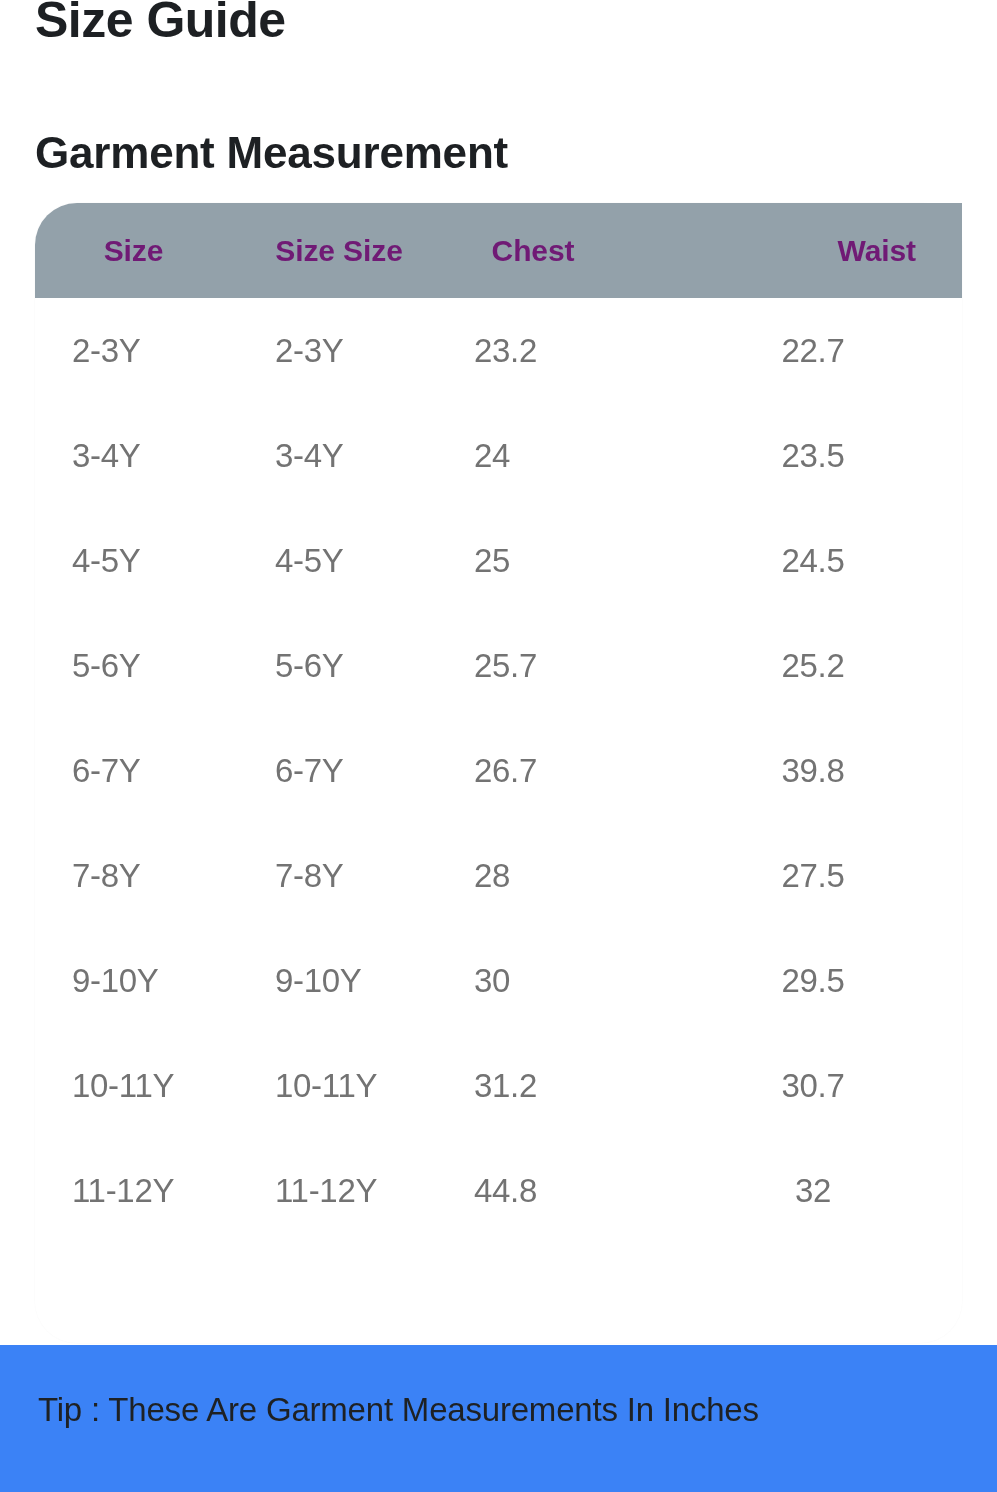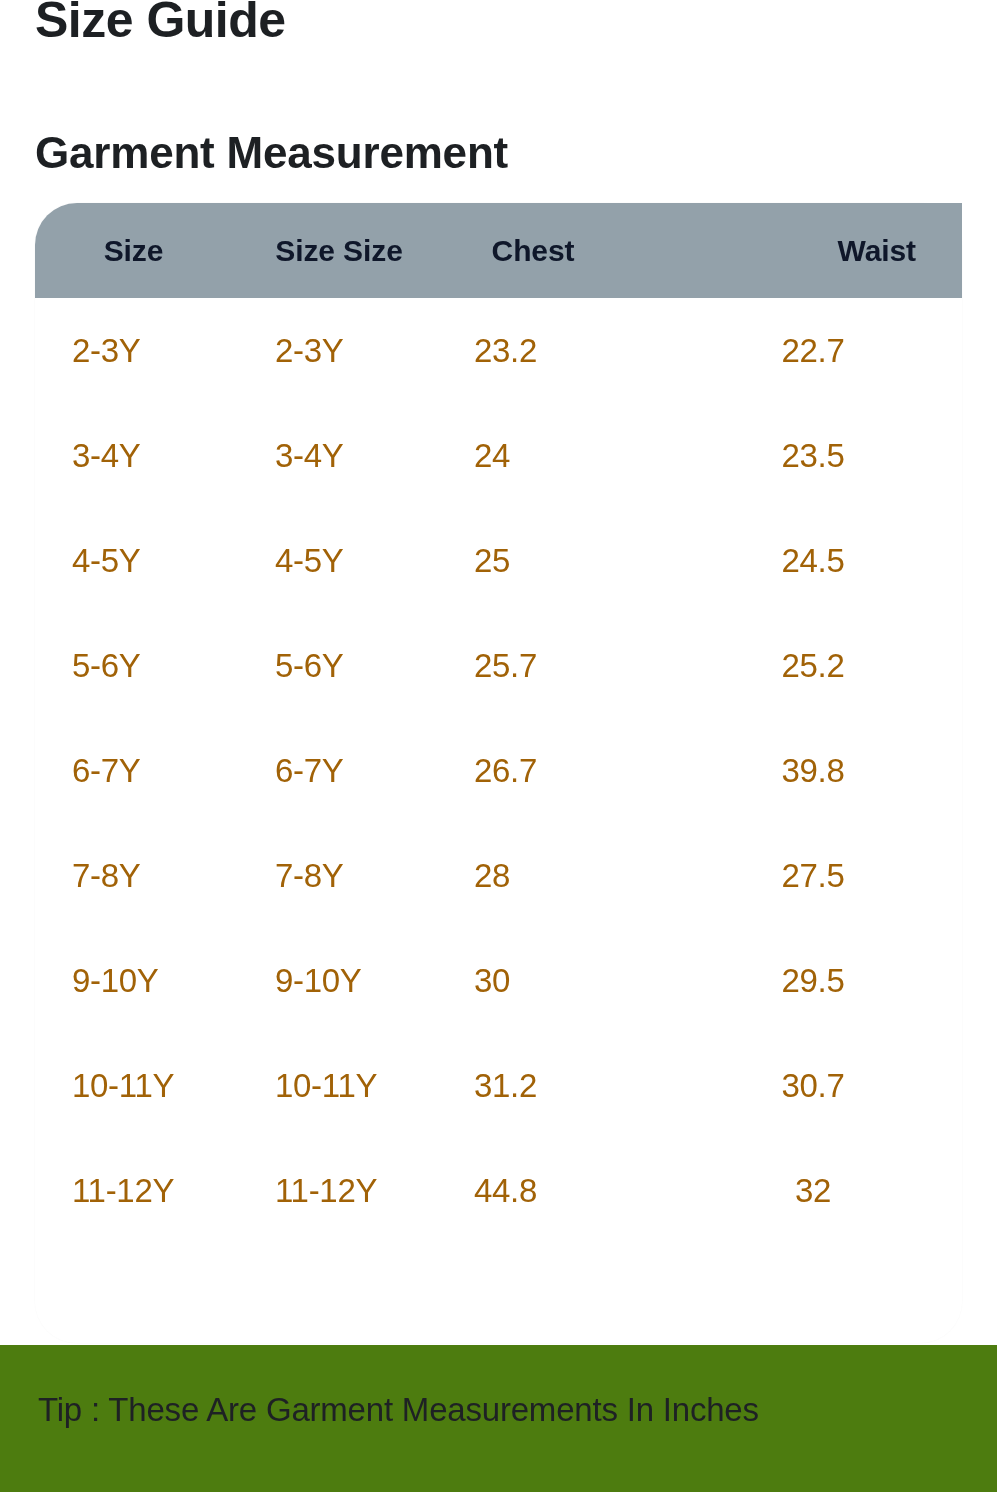--- a/index.html
+++ b/index.html
@@ -69,35 +69,35 @@
     border-collapse: collapse;
     table-layout: fixed;
   }
   .size-table thead tr {
     background: #93a1aa;
   }
   .size-table thead th {
     height: 95px;
     font-size: 30px;
     font-weight: 700;
-    color: #0f172a;
+    color: #701a75;
     text-align: center;
     vertical-align: middle;
     padding: 0;
     letter-spacing: -0.1px;
     white-space: nowrap;
   }
   .size-table thead th:first-child {
     border-top-left-radius: 42px;
   }
   .size-table tbody td {
     height: 105px;
     font-size: 33px;
     font-weight: 400;
-    color: #a16207;
+    color: #737373;
     text-align: left;
     vertical-align: middle;
     padding: 0;
     letter-spacing: -0.3px;
     white-space: nowrap;
   }
   
   .col-size       { width: 205px; }
   .col-brandsize  { width: 198px; }
   .col-chest      { width: 190px; }
@@ -111,21 +111,21 @@
   .size-table thead th.c0 { padding-right: 8px; }
   .size-table thead th.c3 { padding-right: 46px; text-align: right; }
 
   
   .tip-bar {
     position: absolute;
     left: 0;
     top: 1345px;
     width: 997px;
     height: 147px;
-    background: #4d7c0f;
+    background: #3b82f6;
   }
   .tip-text {
     position: absolute;
     left: 38px;
     top: 46px;
     font-size: 33px;
     font-weight: 400;
     letter-spacing: -0.2px;
     color: #1e2124;
     white-space: nowrap;

